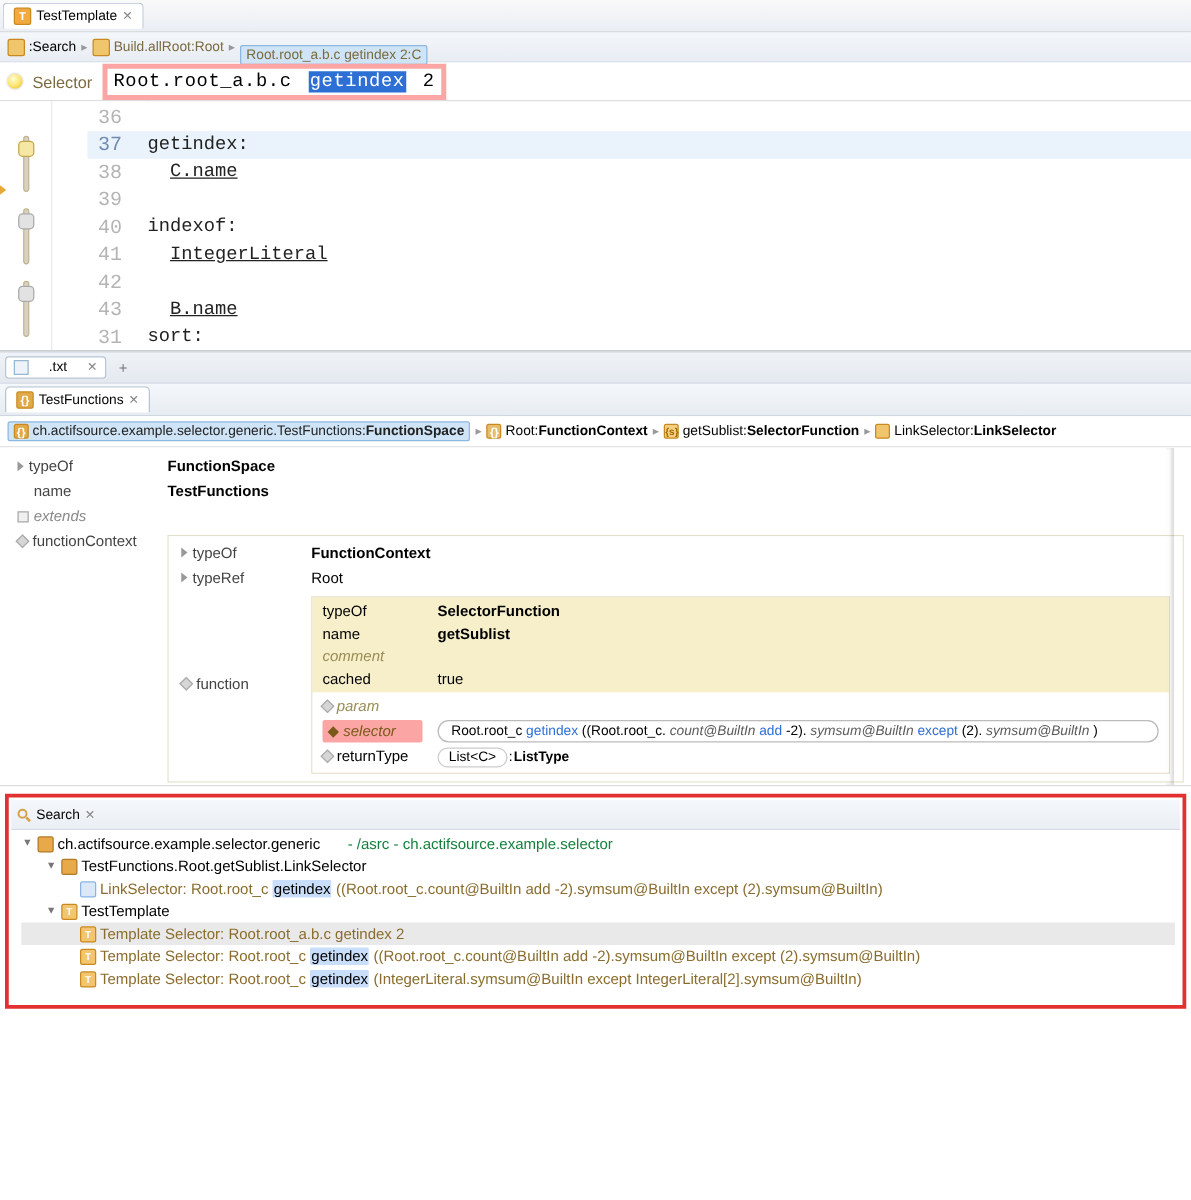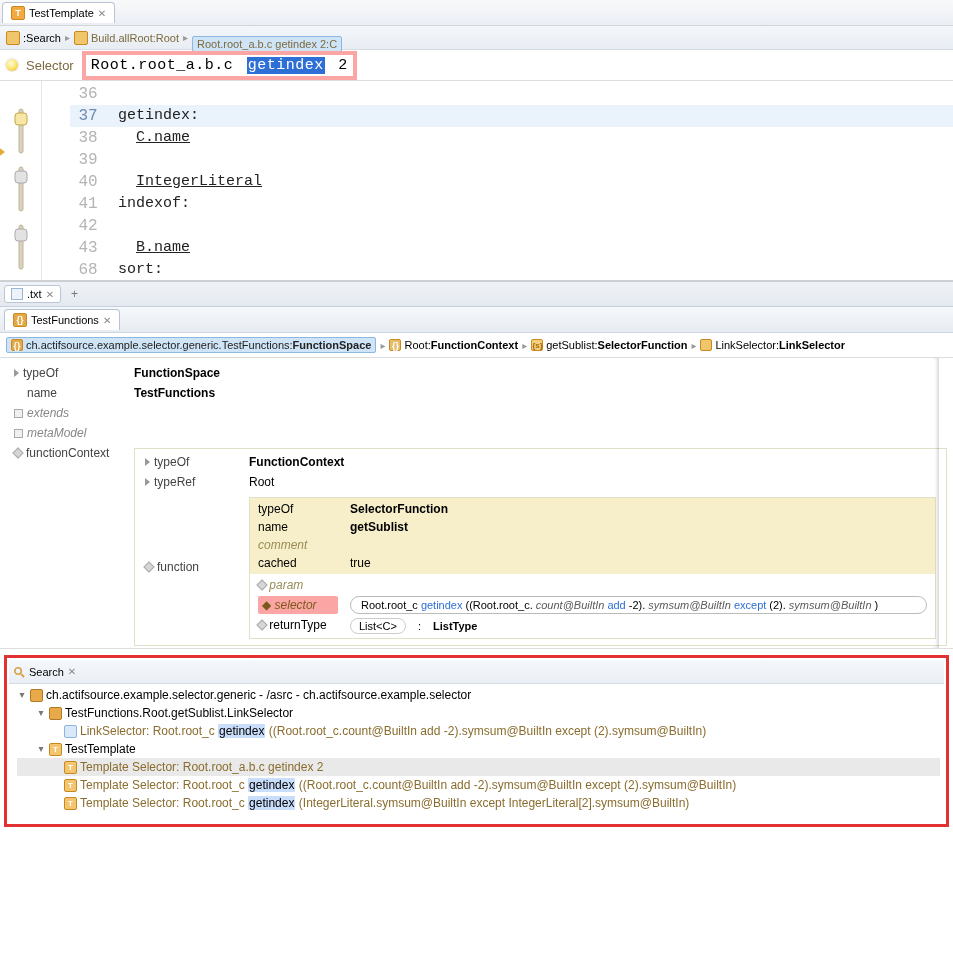--- a/index.html
+++ b/index.html
@@ -31,21 +31,21 @@
   .gutter { width: 46px; background:#fff; text-align:center; color:#b4b4b4; font-family:"Courier New",monospace; font-size:16px; padding-top:2px;}
   .gutter div { padding-right:10px; height:22px; line-height:22px; }
   .gutter .hl { background:#eaf2fb; color:#708cb3;}
   .code { flex:1; font-family:"Courier New",monospace; font-size:15px; padding-top:2px; color:#222;}
   .code div { height:22px; line-height:22px; padding-left:2px;}
   .code .hl { background:#eaf2fb; }
   .code .kw { text-decoration: underline; }
   .arrow-left{position:absolute;left:-3px;top:146px;width:0;height:0;border-top:6px solid transparent;border-bottom:6px solid transparent;border-left:8px solid #e6a93a;}
   
   .txt-tab-bar { display:flex; align-items:center; height:26px; padding: 2px 4px; background: linear-gradient(#eff3f7,#e4e9f0); border-top:1px solid #c8d0dc; border-bottom:1px solid #c8d0dc;}
-  .txt-tab{display:flex;align-items:center;gap:4px;background:#fff;border:1px solid #bac6d6;border-radius:3px;padding:2px 6px;font-size:11px;}
+  .txt-tab{display:flex;align-items:center;gap:16px;background:#fff;border:1px solid #bac6d6;border-radius:3px;padding:2px 6px;font-size:11px;}
   .plus-tab{margin-left:4px;color:#777;font-size:12px;padding:2px 6px;}
   
   .tf-tab-bar{ display:flex; align-items:center; height:26px; padding:2px 4px; background: linear-gradient(#f5f8fb,#e7ecf2); border-bottom:1px solid #cfd6e0;}
   
   .tf-breadcrumb { display:flex; align-items:center; gap:4px; padding:4px 6px; background:#fff; border-bottom:1px solid #ddd; font-size:11px;}
   .tf-bc-root{background:#cfe4f7;border:1px solid #8cb8df;padding:1px 4px;color:#222;display:flex;align-items:center;gap:3px;border-radius:2px;}
   
   .form-area{ background:#fff; padding:8px 6px 2px 14px; display:flex; flex-direction:column; gap:6px; font-size:12px; border-bottom:1px solid #ddd; position:relative;}
   .form-shadow{position:absolute;right:14px;top:0;bottom:0;width:6px;box-shadow:inset -2px 0 3px rgba(0,0,0,0.15);} 
   .prop-row{display:flex;gap:10px;align-items:flex-start;}
@@ -57,38 +57,38 @@
   .diamond{display:inline-block;width:8px;height:8px;background:#d6d6d6;transform:rotate(45deg);border:1px solid #aaa;}
   .sq{display:inline-block;width:9px;height:9px;border:1px solid #aaa;background:#f0f0f0;}
   
   .nested-box{border:1px solid #e2dfc8;background:#fdfbf0;margin-top:2px;}
   .nb-body{padding:6px 10px;display:grid;grid-template-columns:90px 1fr;gap:6px 14px;background:#fff;}
   .nb-inner{border:1px solid #e2dfc8;background:#fdfbf0;margin-top:2px;}
   .nb-inner-head{background:#f7efca;padding:4px 8px;display:grid;grid-template-columns:80px 1fr;gap:4px 12px;}
   .nb-inner-body{background:#fff;padding:4px 8px;display:grid;grid-template-columns:80px 1fr;gap:4px 12px;}
   .sel-cell{background:#fca5a5;padding:2px 4px;border-radius:2px;font-style:italic;color:#7a5a1a;}
   .sel-value{border:1px solid #bbb;border-radius:10px;padding:2px 10px;background:#fff;display:inline-flex;gap:3px;font-size:11px;}
-  .rt-value{display:inline-flex;gap:12px;align-items:center;font-size:11px;}
+  .rt-value{display:inline-flex;gap:1px;align-items:center;font-size:11px;}
   .kw-blue{color:#2e6fd6;}
   .kw-ital{font-style:italic;color:#5a5a5a;}
   
   
   .search-panel{border:3px solid #e23131;margin:6px 4px;padding:2px 2px 10px 2px;background:#fff;}
   .sp-tab{display:flex;align-items:center;gap:4px;height:24px;padding:2px 4px;background:linear-gradient(#f5f8fb,#eaeff5);border-bottom:1px solid #d5dbe4;font-size:11px;}
   .sp-query{padding:4px 6px;font-size:11px;color:#333;}
   .tree{padding:2px 4px 2px 8px;font-size:12px;line-height:18px;}
   .tree-row{display:flex;align-items:center;gap:3px;white-space:nowrap;}
   .twisty{display:inline-block;width:10px;text-align:center;color:#777;font-size:10px;cursor:pointer;}
   .indent{display:inline-block;}
   .icon-pkg{display:inline-block;width:13px;height:13px;background:#e7a94a;border:1px solid #b17a24;border-radius:2px;}
   .icon-cls{display:inline-block;width:13px;height:13px;background:#e7a94a;border:1px solid #b17a24;border-radius:2px;}
   .icon-link{display:inline-block;width:13px;height:13px;border:1px solid #8ab4e5;background:#dbe8f7;border-radius:2px;position:relative;}
   .icon-tpl{display:inline-block;width:13px;height:13px;background:#f3c56f;border:1px solid #c9891e;border-radius:2px;font-size:8px;text-align:center;line-height:12px;color:#fff;font-weight:bold;}
   .res-a{color:#8a6d2e;}
-  .res-gray{color:#000000;}
+  .res-gray{color:#15803d;margin-left:19px;}
   .hl-tok{background:#c9defb;color:#000;padding:0 1px;border-radius:1px;}
 </style>
 </head>
 <body>
 
 <div class="top-section" style="position:relative;">
   <span class="arrow-left"></span>
   <div class="tab-bar">
     <div class="tab">
       <span class="icon-sq">T</span>
@@ -139,29 +139,29 @@
     <div class="gutter-strip"></div>
     <div class="gutter">
       <div>36</div>
       <div class="hl">37</div>
       <div>38</div>
       <div>39</div>
       <div>40</div>
       <div>41</div>
       <div>42</div>
       <div>43</div>
-      <div>68</div>
+      <div>31</div>
     </div>
     <div class="code">
       <div></div>
       <div class="hl">getindex:</div>
       <div>&nbsp;&nbsp;<span class="kw">C.name</span></div>
       <div></div>
+      <div>indexof:</div>
       <div>&nbsp;&nbsp;<span class="kw">IntegerLiteral</span></div>
-      <div>indexof:</div>
       <div></div>
       <div>&nbsp;&nbsp;<span class="kw">B.name</span></div>
       <div>sort:</div>
     </div>
   </div>
 </div>
 
 <div class="txt-tab-bar">
   <div class="txt-tab">
     <span style="display:inline-block;width:12px;height:12px;border:1px solid #99b7d4;background:#eef3fa"></span>
@@ -213,26 +213,20 @@
       <span class="prop-key plain">
         <span style="width:9px;display:inline-block"></span>
         <span>name</span>
       </span>
       <span class="prop-val bold">TestFunctions</span>
     </div>
   <div class="prop-row">
       <span class="prop-key">
         <span class="sq"></span>
         <span>extends</span>
-      </span>
-    </div>
-  <div class="prop-row">
-      <span class="prop-key">
-        <span class="sq"></span>
-        <span>metaModel</span>
       </span>
     </div>
   <div class="prop-row">
     <span class="prop-key plain">
         <span class="diamond"></span>
         <span>functionContext</span>
       </span>
     <div style="flex:1">
       <div class="nested-box">
         <div class="nb-body" style="padding:6px 10px;">

